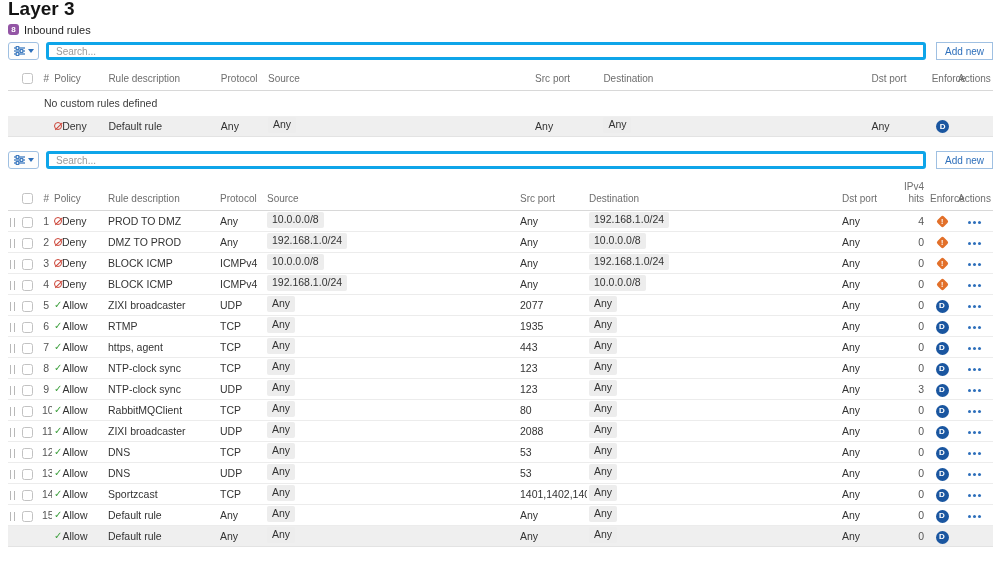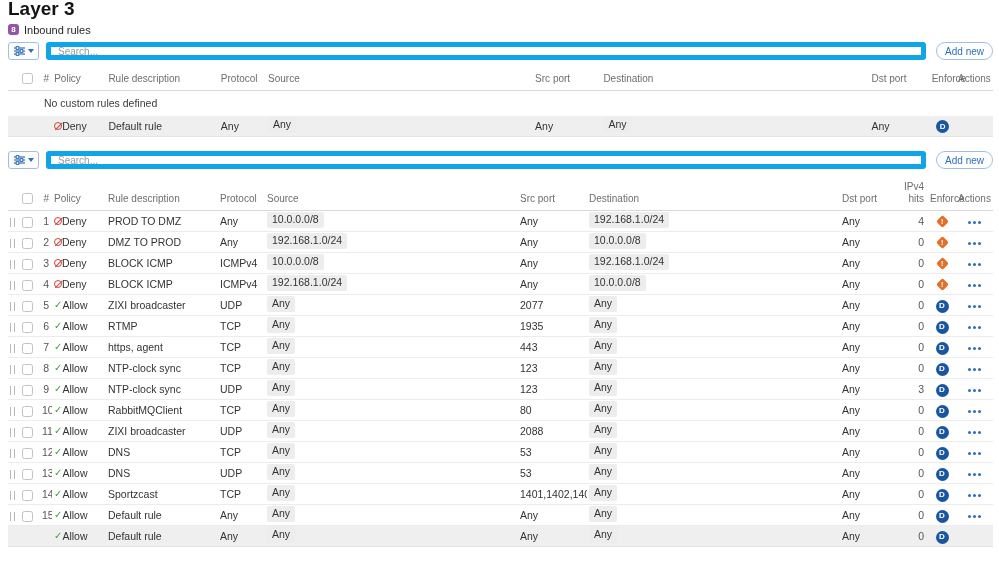--- a/index.html
+++ b/index.html
@@ -8,23 +8,23 @@
     width:999px; height:569px; overflow:hidden; background:#fff;
     font-family:"Liberation Sans","DejaVu Sans",sans-serif; color:#333; font-size:10.5px;
   }
   .page { padding:1px 6px 0 8px; }
   .page-title { font-size:19px; font-weight:700; color:#141414; margin:0; line-height:16px; }
   .section-label { display:flex; align-items:center; gap:5px; margin-top:6px; font-size:11px; color:#1f1f1f; height:13px; }
   .badge { width:11px; height:11px; border-radius:3px; background:#9355a5; color:#fff; font-size:8px; font-weight:700; display:inline-flex; align-items:center; justify-content:center; line-height:1; }
   .toolbar { display:flex; align-items:center; margin-top:6px; height:18px; }
   .filter-btn { width:31px; height:18px; border:1px solid #9fc0e2; border-radius:3px; background:#fdfdfd; display:flex; align-items:center; justify-content:center; gap:3px; cursor:pointer; padding:0; }
   .caret { width:0; height:0; border-left:3px solid transparent; border-right:3px solid transparent; border-top:4px solid #2d6fbb; }
-  .search-input { flex:1; height:18px; margin-left:7px; border:5px solid #0ea5e9; border-radius:3px; padding:0 7px; font-size:10px; color:#333; font-family:inherit; outline:none; }
+  .search-input { flex:1; height:18px; margin-left:7px; border:3px solid #0ea5e9; border-radius:3px; padding:0 7px; font-size:10px; color:#333; font-family:inherit; outline:none; }
   .search-input::placeholder { color:#9a9a9a; }
-  .add-btn { margin-left:10px; height:18px; padding:0 8px; font-size:10px; color:#2d6fbb; background:#fff; border:1px solid #9fc0e2; border-radius:9px; font-family:inherit; cursor:pointer; white-space:nowrap; }
+  .add-btn { margin-left:10px; height:18px; padding:0 8px; font-size:10px; color:#2d6fbb; background:#fff; border:1px solid #9fc0e2; border-radius:0; font-family:inherit; cursor:pointer; white-space:nowrap; }
   table { width:100%; border-collapse:collapse; table-layout:fixed; margin-top:8px; }
   th { font-weight:400; color:#6e6e6e; font-size:10px; text-align:left; padding:4px 2px 6px; border-bottom:1px solid #d8d8d8; vertical-align:bottom; white-space:nowrap; }
   td { height:21px; border-bottom:1px solid #ececec; padding:0 2px; white-space:nowrap; overflow:hidden; vertical-align:middle; font-size:10.5px; color:#333; }
   th.col-num, td.col-num { text-align:right; padding-right:3px; }
   td.col-num { color:#555; }
   th.col-hits, td.col-hits { text-align:right; padding-right:4px; }
   th.col-hits { white-space:normal; line-height:1.15; }
   td.col-hits { color:#555; }
   th.col-enforce, td.col-enforce, th.col-actions, td.col-actions { text-align:center; }
   td.col-policy .policy-wrap { display:flex; align-items:center; }

